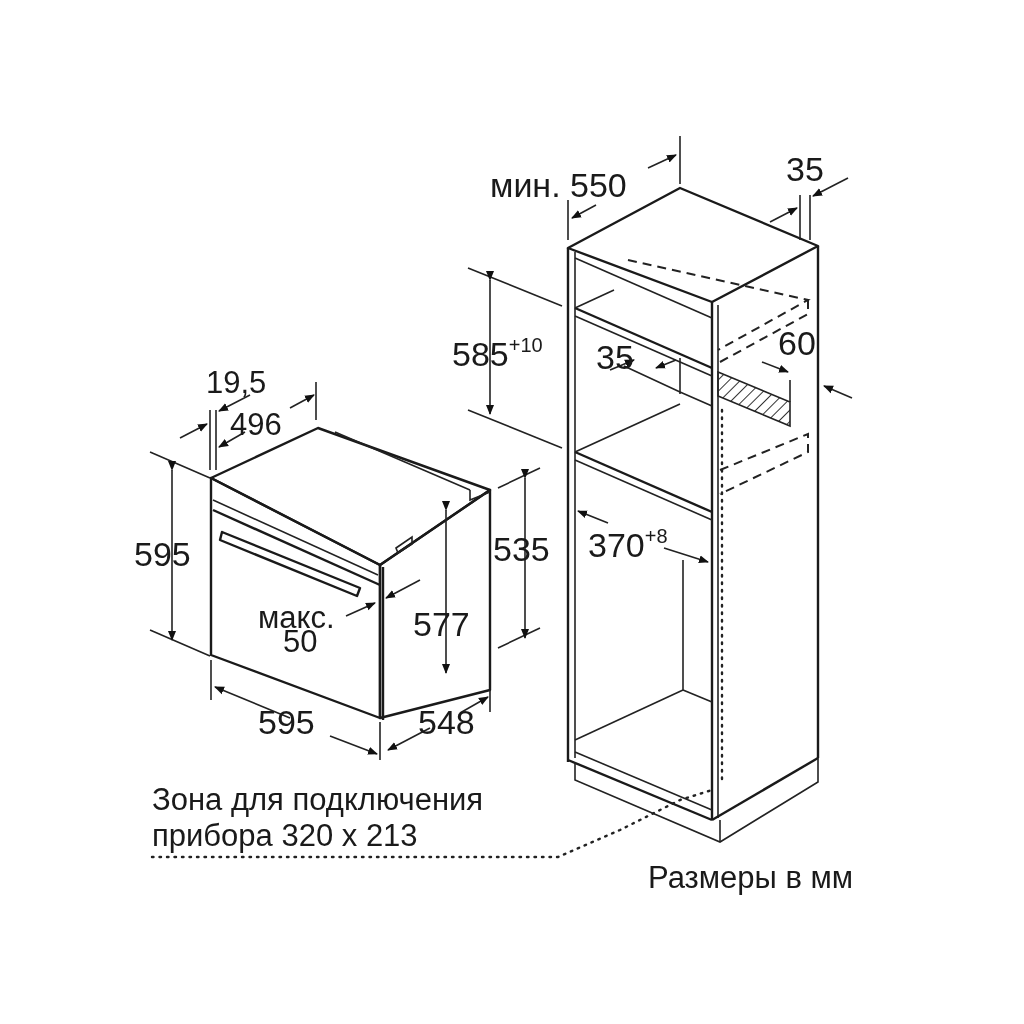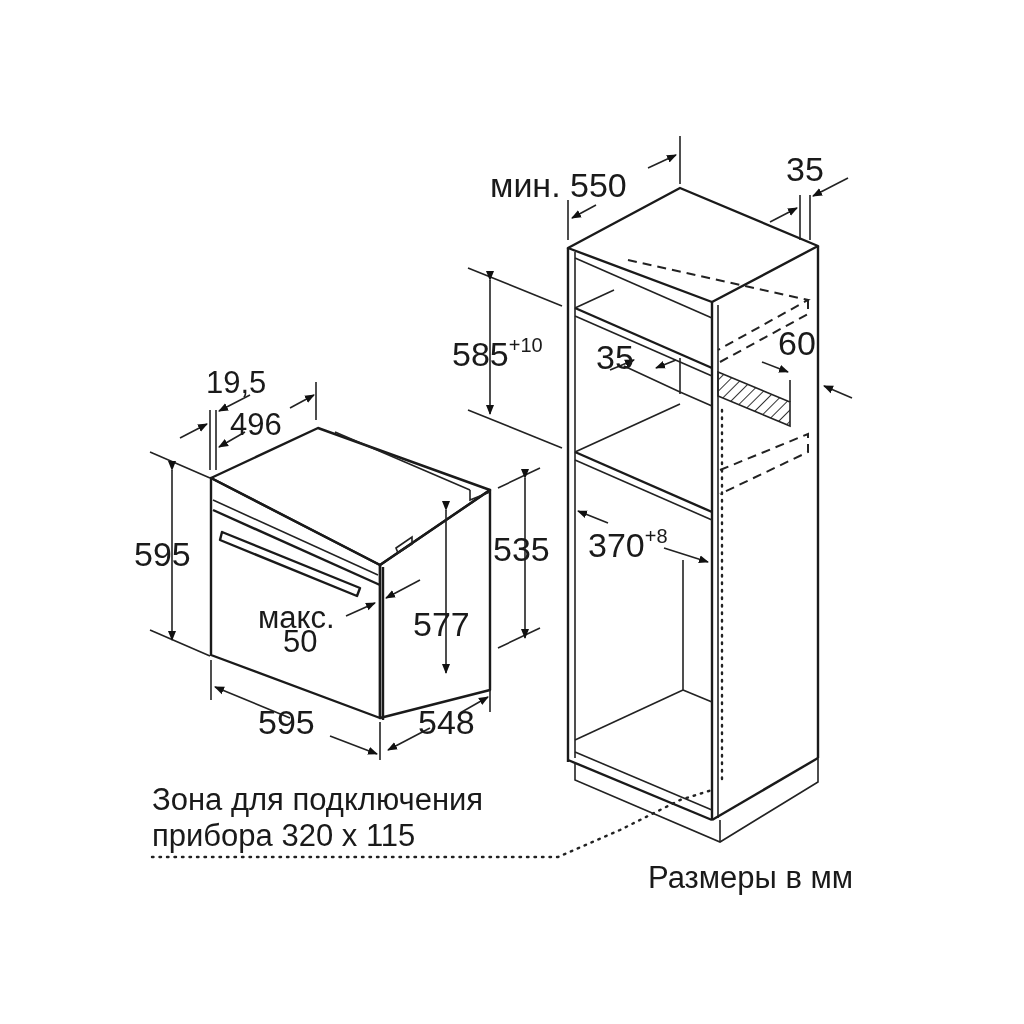--- a/index.html
+++ b/index.html
@@ -176,15 +176,15 @@
 <div class="lbl big" style="left:452px;top:337px;">
   <span>585</span><sup>+10</sup>
 </div>
 <div class="lbl big" style="left:596px;top:340px;">35</div>
 <div class="lbl big" style="left:778px;top:326px;">60</div>
 <div class="lbl big" style="left:588px;top:528px;">
   <span>370</span><sup>+8</sup>
 </div>
 
 <div class="lbl mid" style="left:152px;top:784px;">Зона для подключения</div>
-<div class="lbl mid" style="left:152px;top:820px;">прибора 320 x 115</div>
+<div class="lbl mid" style="left:152px;top:820px;">прибора 320 x 213</div>
 <div class="lbl mid" style="left:648px;top:862px;">Размеры в мм</div>
 </div>
 
 </body></html>

